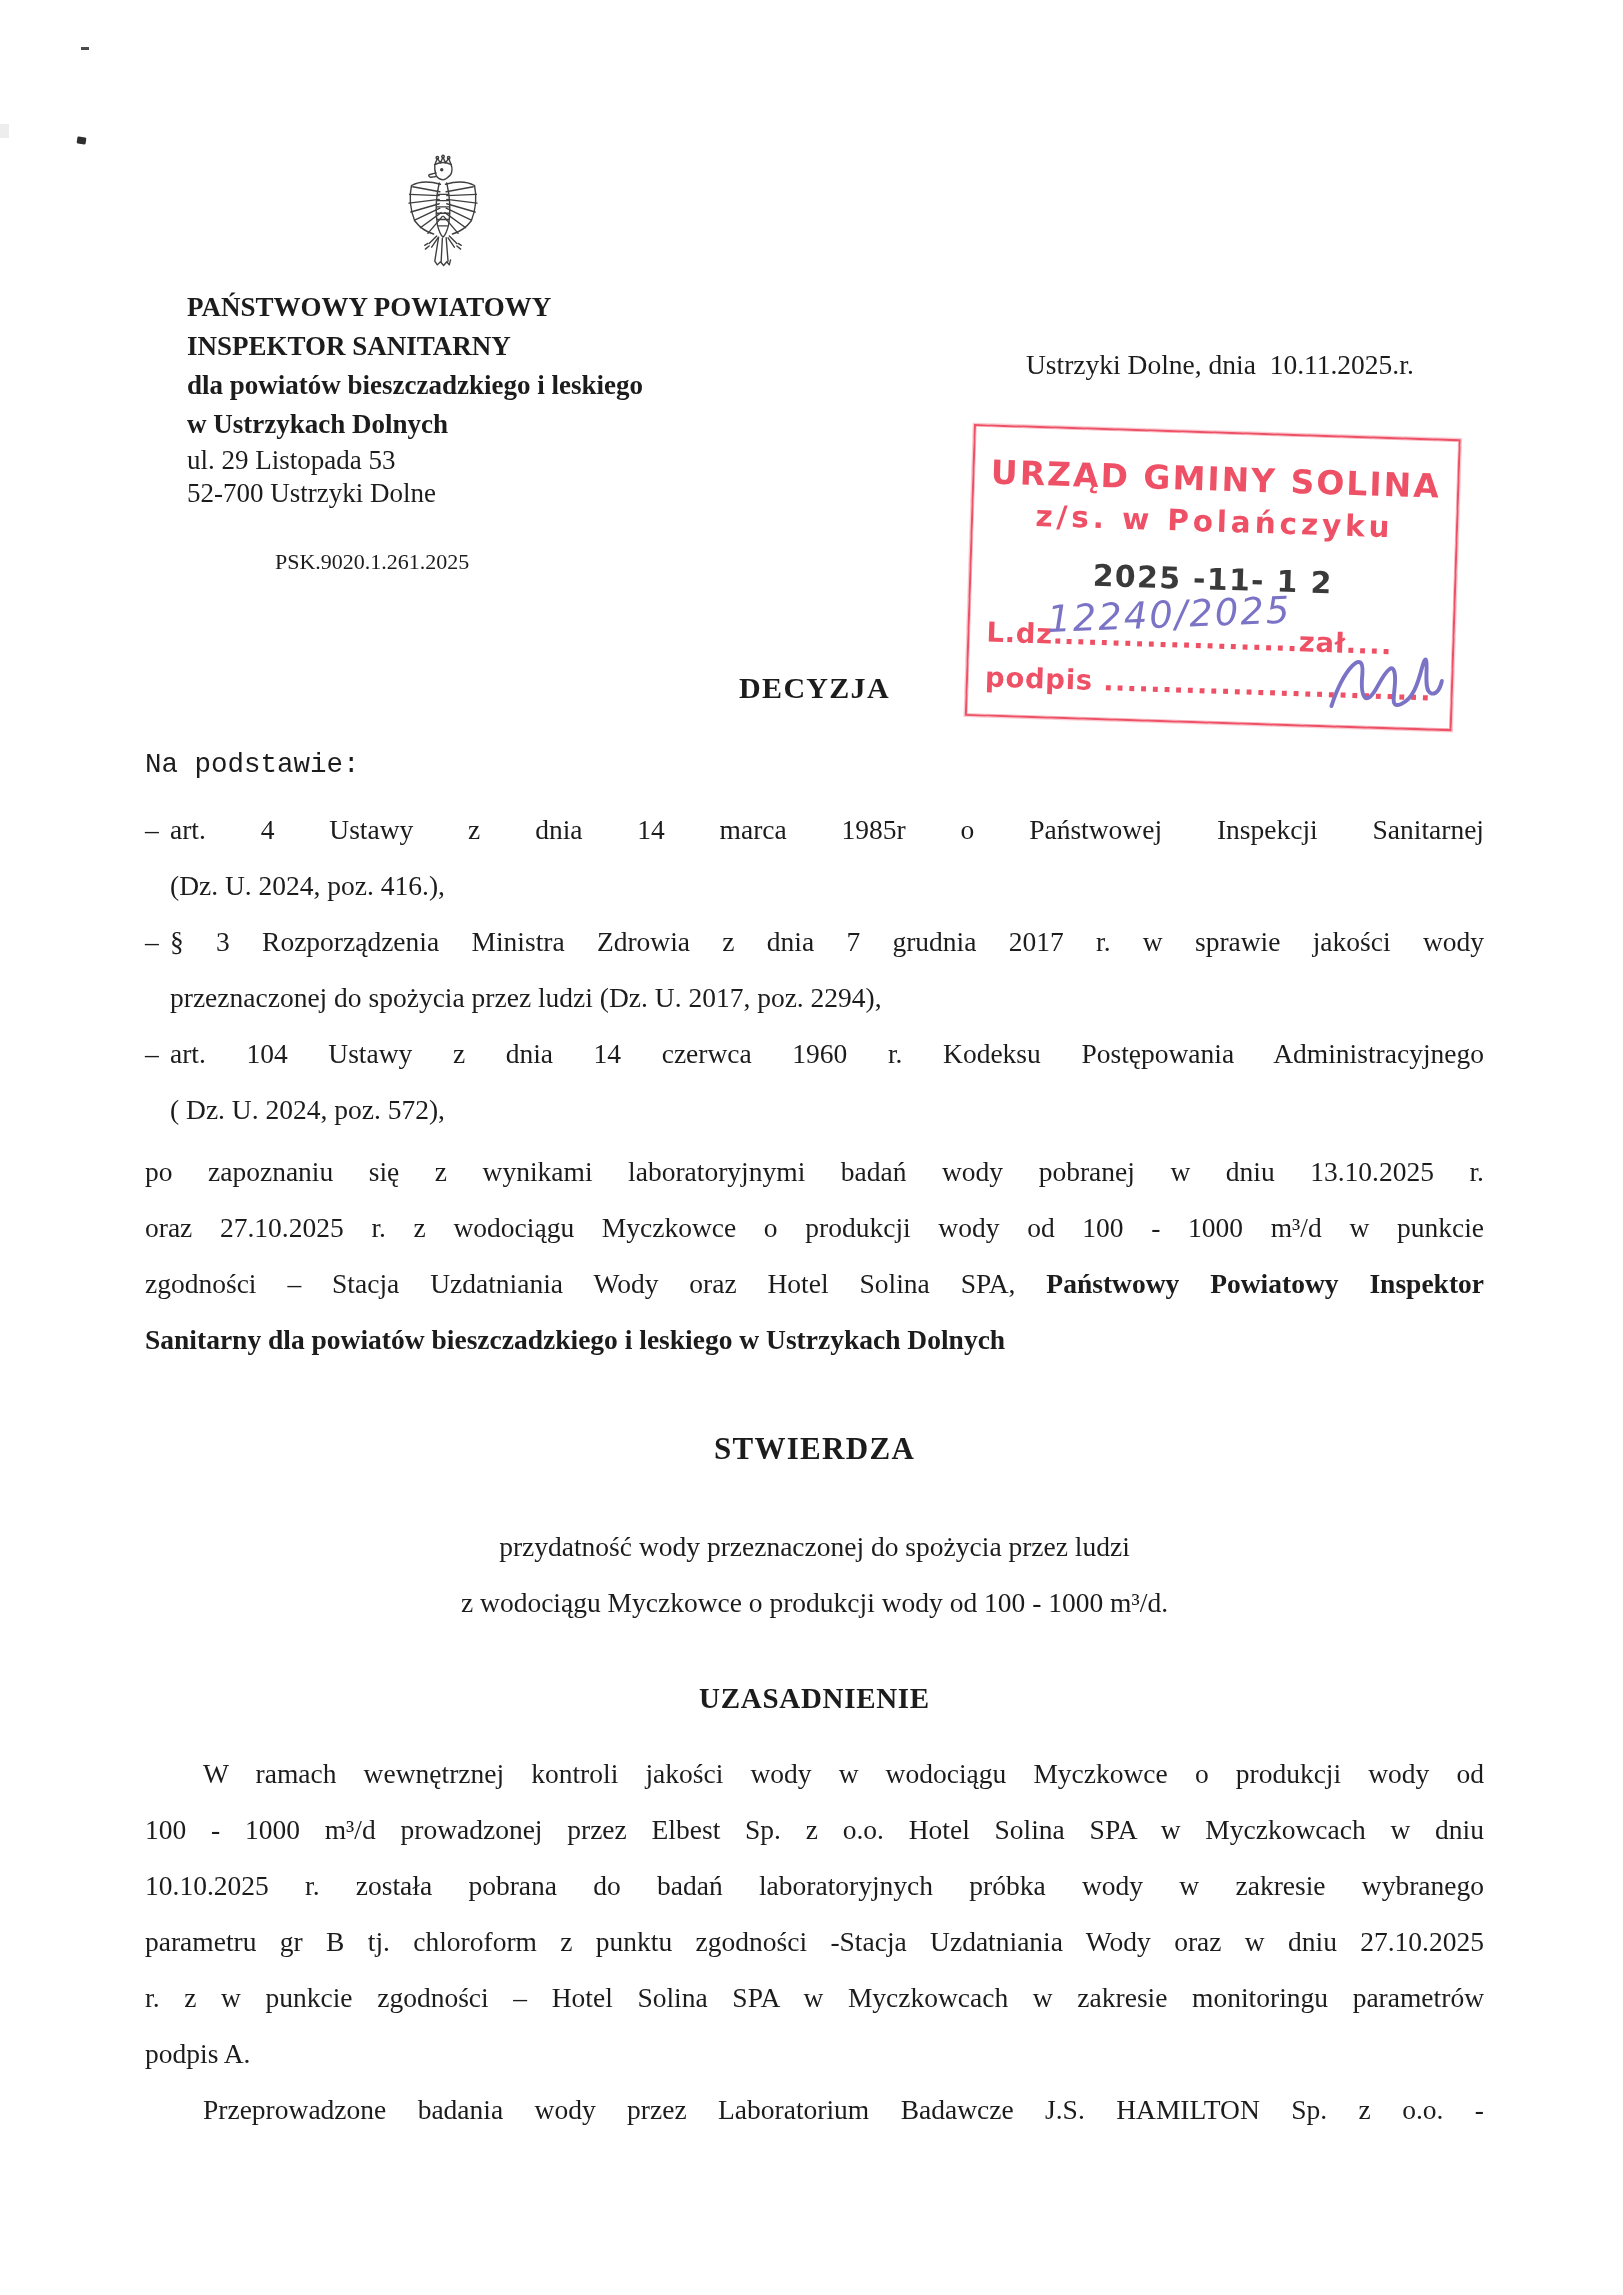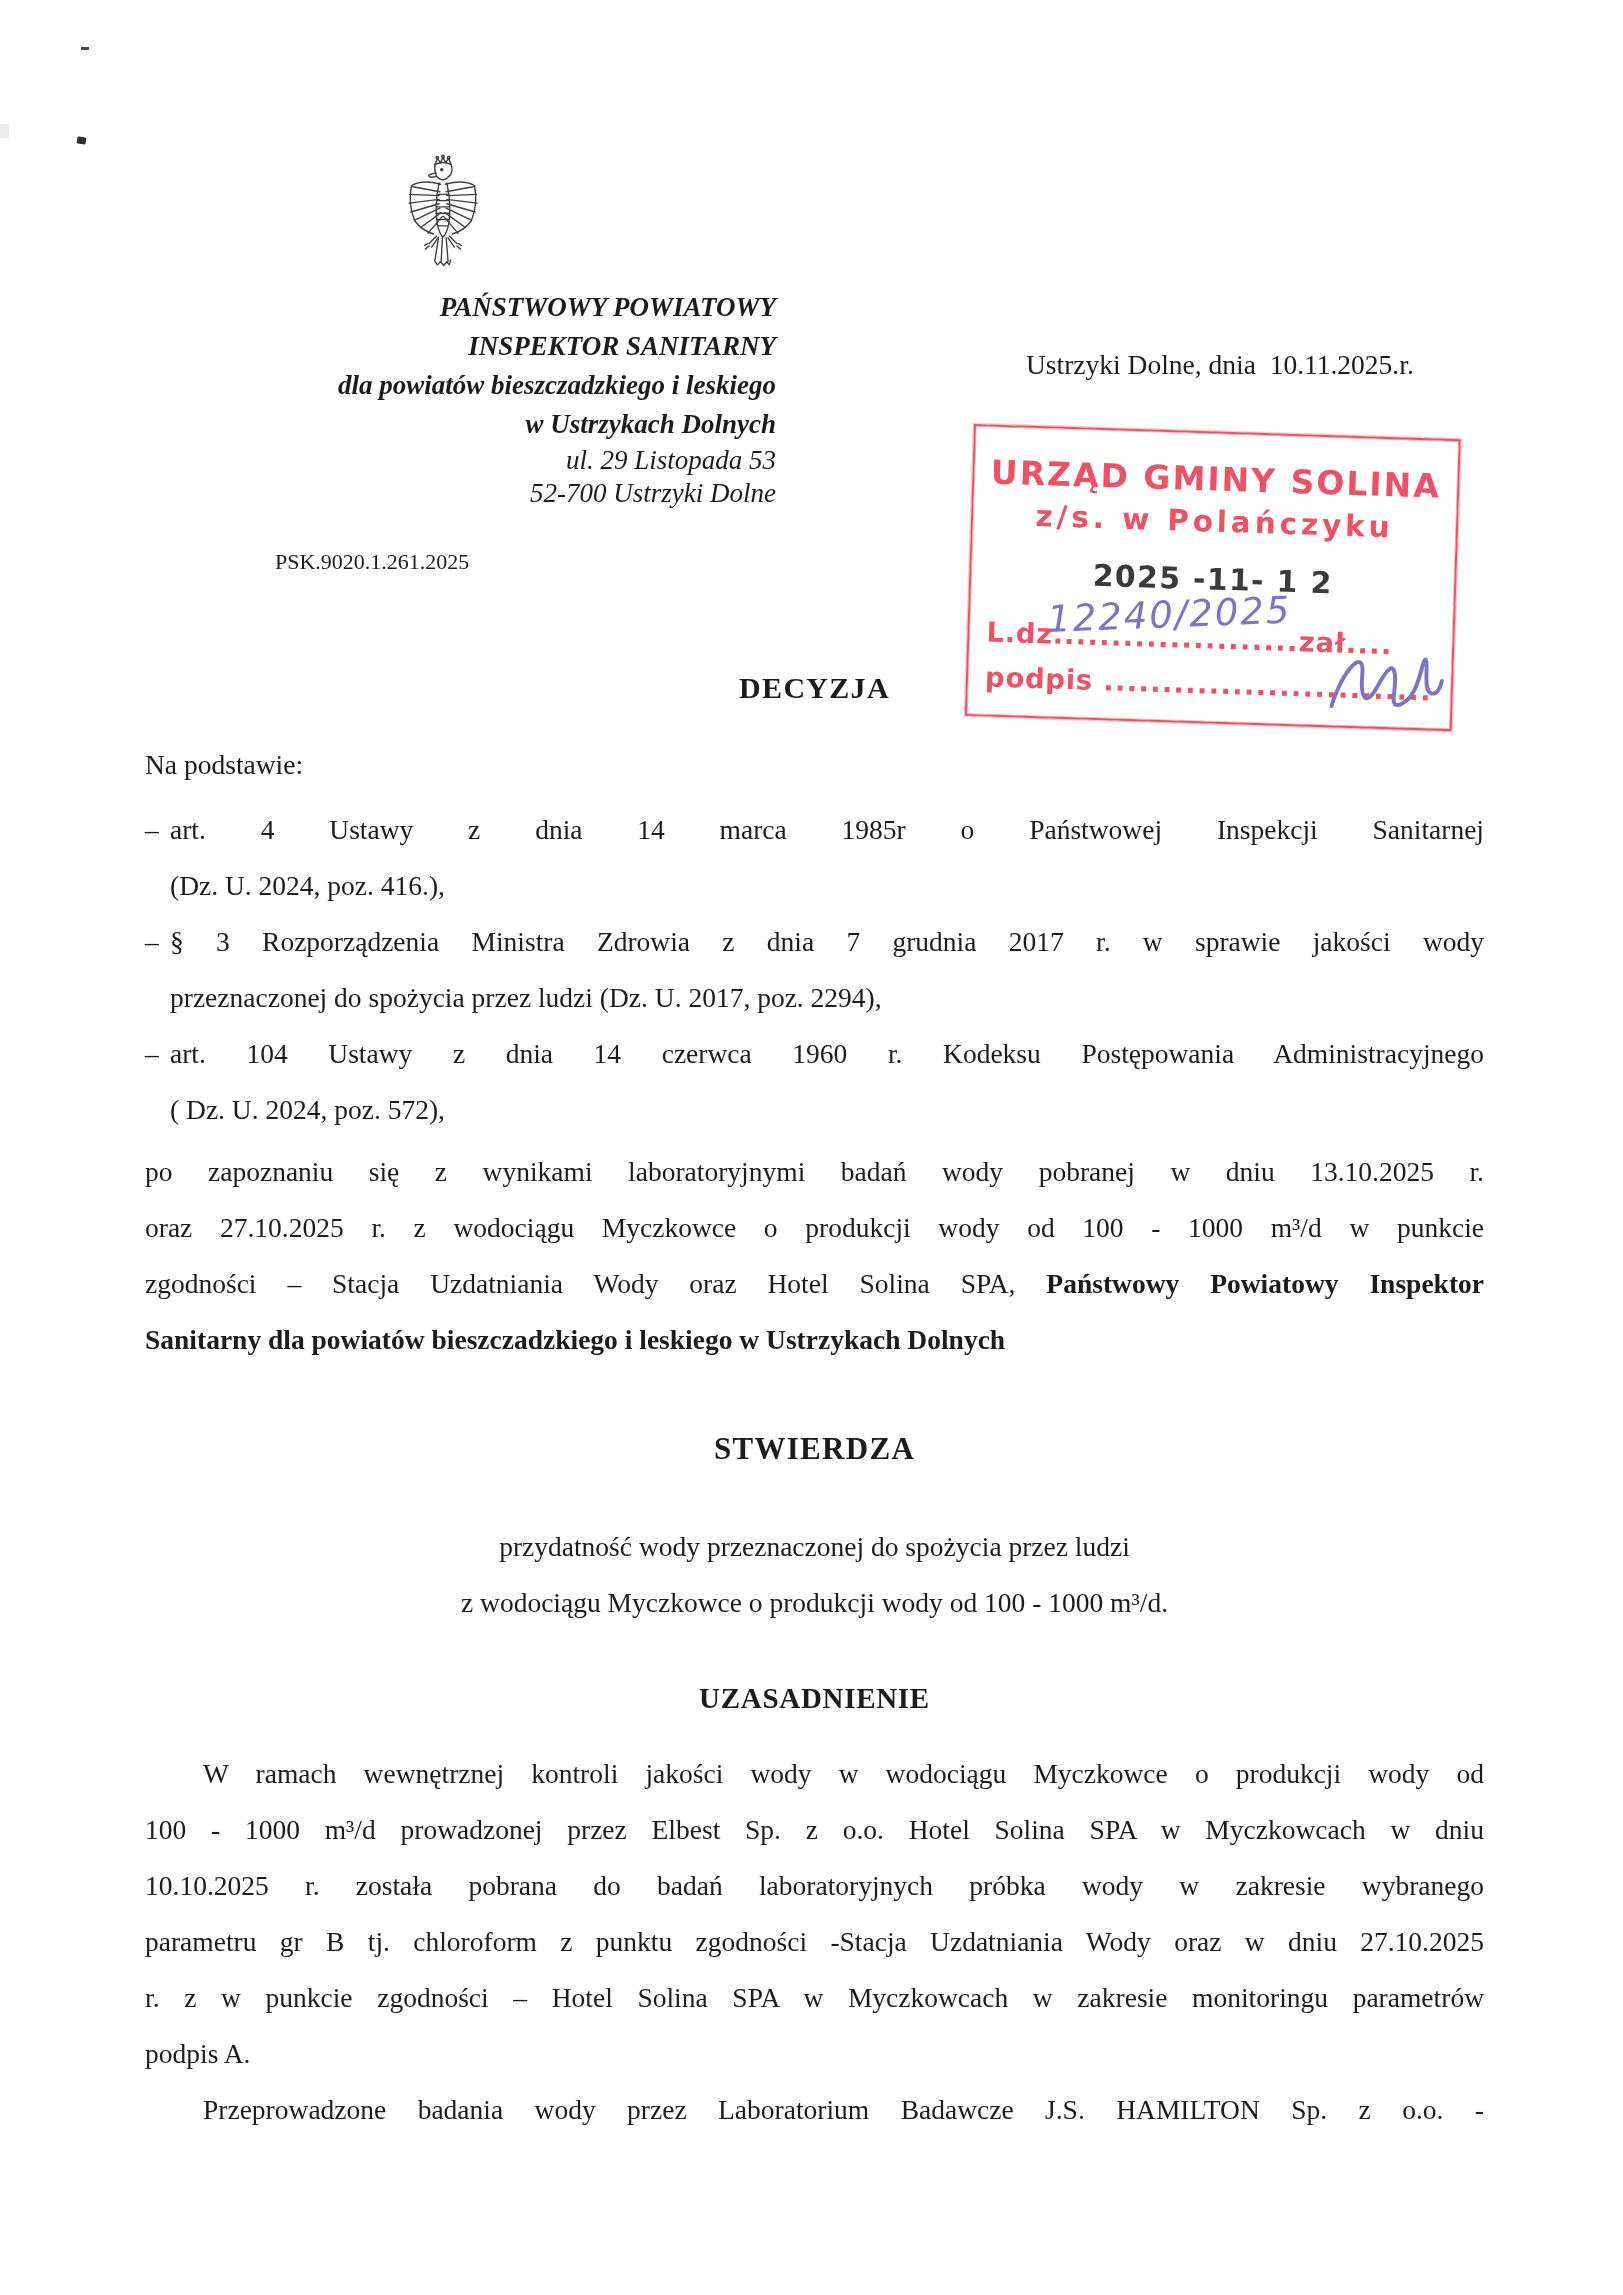--- a/index.html
+++ b/index.html
@@ -15,21 +15,21 @@
   }
   
   .artifact-dash{position:absolute;left:81px;top:47px;width:7.9px;height:3.3px;background:#4a4a4a;}
   .artifact-blob{position:absolute;left:77px;top:137px;width:8.5px;height:7.2px;background:#2e2e2e;border-radius:1.3px;transform:rotate(8deg);}
   .artifact-strip{position:absolute;left:0;top:124px;width:9.2px;height:14.4px;background:#ededed;}
 
   
   .eagle{position:absolute;left:405px;top:154px;width:76px;height:126px;}
 
   
-  .org{position:absolute;left:187px;top:288px;width:589px;text-align:right;font-style:italic;}
+  .org{position:absolute;left:187px;top:288px;width:589px;text-align:left;}
   .org .b{font-weight:bold;font-size:27px;line-height:39px;}
   .org .r{font-size:27px;line-height:33px;}
   .case-no{position:absolute;left:275px;top:549px;font-size:22px;}
   .date-line{position:absolute;left:1026px;top:349px;font-size:27.5px;white-space:pre;}
 
   
   .stamp{
     position:absolute;left:974px;top:424px;width:483px;height:288px;
     border:2.6px solid var(--stamp-red);
     box-shadow:inset 0 0 0 0.7px rgba(238,81,102,.45), 0 0 0 1.3px rgba(238,81,102,.30);
@@ -53,21 +53,21 @@
   
   .body{position:absolute;left:145px;top:660px;width:1339px;font-size:27.5px;}
   .line{line-height:56px;}
   .jline{text-align:justify;text-align-last:justify;-moz-text-align-last:justify;text-justify:inter-word;}
   .lline{text-align:left;}
   .cline{text-align:center;}
   .h-title{font-size:30px;font-weight:bold;text-align:center;letter-spacing:1.3px;line-height:56px;}
   .h-decyzja{margin-top:0;}
   .h-stwierdza{margin-top:53px;font-size:31px;}
   .h-uzasadnienie{margin-top:39px;font-size:29px;letter-spacing:0.7px;}
-  .na-podstawie{margin-top:21px;}
+  .na-podstawie{margin-top:21px;font-family:Liberation Mono, monospace;}
   .bullets{margin-top:8.5px;}
   .bullet{position:relative;padding-left:25px;}
   .bullet .dash{position:absolute;left:0;top:0;line-height:56px;}
   .closing{margin-top:6.5px;}
   .ruling-1{margin-top:42px;}
   .just-par{margin-top:20px;}
   .indent{text-indent:58px;}
   .bold{font-weight:bold;}
 </style>
 </head>

